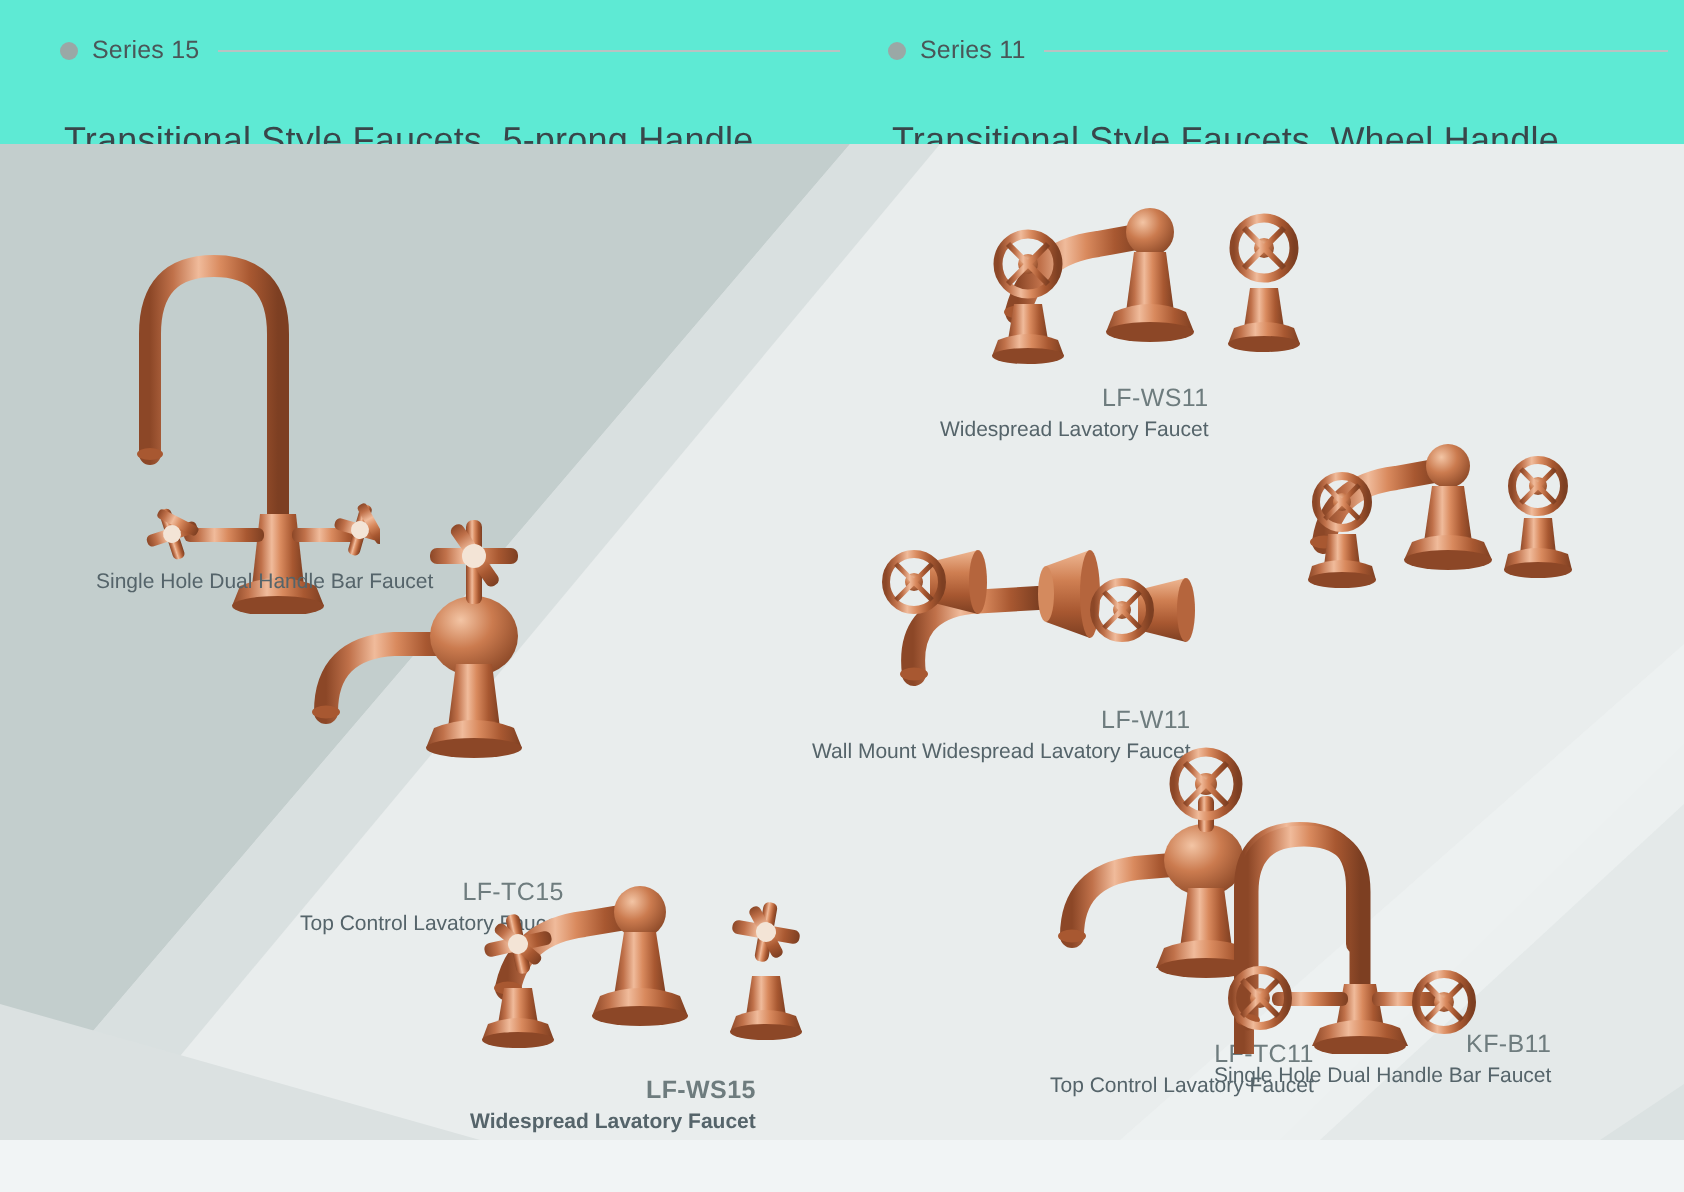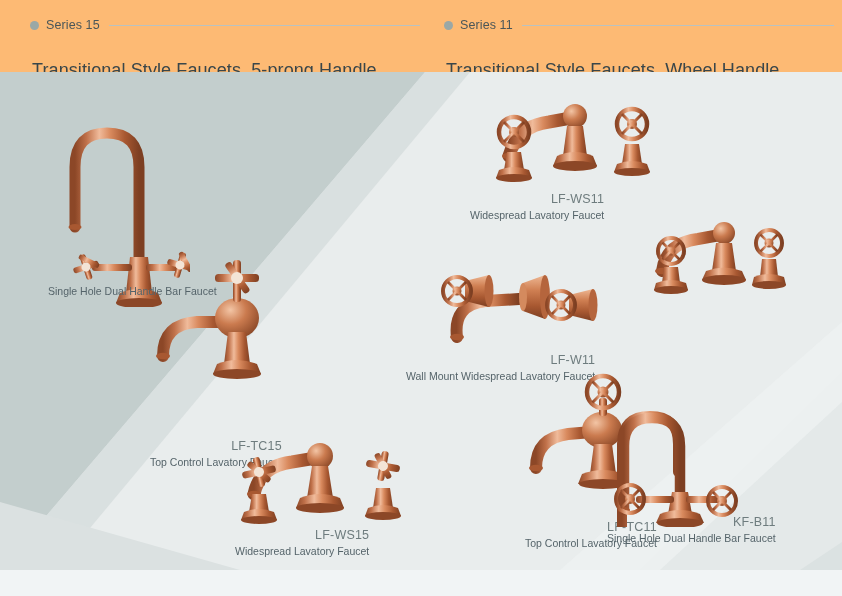--- a/index.html
+++ b/index.html
@@ -5,21 +5,21 @@
   html,body{margin:0;padding:0;}
   body{
     width:842px;height:596px;overflow:hidden;
     background:#f1f4f5;
     font-family:"Liberation Sans", sans-serif;
     -webkit-font-smoothing:antialiased;
   }
   .page{position:relative;width:842px;height:596px;}
 
   
-  .header{position:absolute;left:0;top:0;width:842px;height:72px;background:#fdba74;}
+  .header{position:absolute;left:0;top:0;width:842px;height:72px;background:#5eead4;}
   .col-head{position:absolute;top:0;}
   .col-head.left{left:30px;width:390px;}
   .col-head.right{left:444px;width:390px;}
   .series-row{display:flex;align-items:center;height:30px;padding-top:10px;}
   .dot{width:9px;height:9px;border-radius:50%;background:#9aa8a6;flex:0 0 auto;}
   .series-label{font-size:12.5px;color:#4a5658;margin-left:7px;letter-spacing:.1px;white-space:nowrap;}
   .rule{flex:1 1 auto;height:1px;background:#b9c2c2;margin-left:9px;}
   .col-title{font-size:18px;color:#39464a;font-weight:normal;margin-top:20px;margin-left:2px;letter-spacing:.1px;}
 
   
@@ -188,21 +188,21 @@
         <path d="M146 66 L160 66 L163 86 L143 86 Z" fill="url(#copper)"></path>
         <path d="M138 86 Q153 80 168 86 L171 94 L135 94 Z" fill="url(#copper)"></path>
         <ellipse cx="153" cy="94" rx="18" ry="4" fill="#8c4727"></ellipse>
         <g transform="translate(153,44) rotate(10)">
           <rect x="-17" y="-3.5" width="34" height="7" rx="3" fill="url(#copper)"></rect>
           <rect x="-3.5" y="-15" width="7" height="30" rx="3" fill="url(#copper)"></rect>
           <rect x="-14" y="-3" width="28" height="6" rx="2.5" fill="url(#copper)" transform="rotate(52)"></rect>
           <circle cx="0" cy="0" r="5" fill="#f3e4d6"></circle>
         </g>
       </svg>
-      <div class="caption" style="left:5px;top:106px;">
+      <div class="caption" style="left:5px;top:116px;font-weight:bold;">
         <div class="sku">LF-WS15</div>
         <div class="desc">Widespread Lavatory Faucet</div>
       </div>
     </div>
 
     <div class="product" style="left:465px;top:20px;width:250px;height:140px;">
       <svg class="art" width="200" height="110" viewBox="0 0 200 110">
 
         <path d="M44 64 Q52 34 84 30 L106 26" fill="none" stroke="url(#copper)" stroke-width="13" stroke-linecap="round"></path>
         <ellipse cx="44" cy="64" rx="7" ry="3.2" fill="#a85831"></ellipse>

